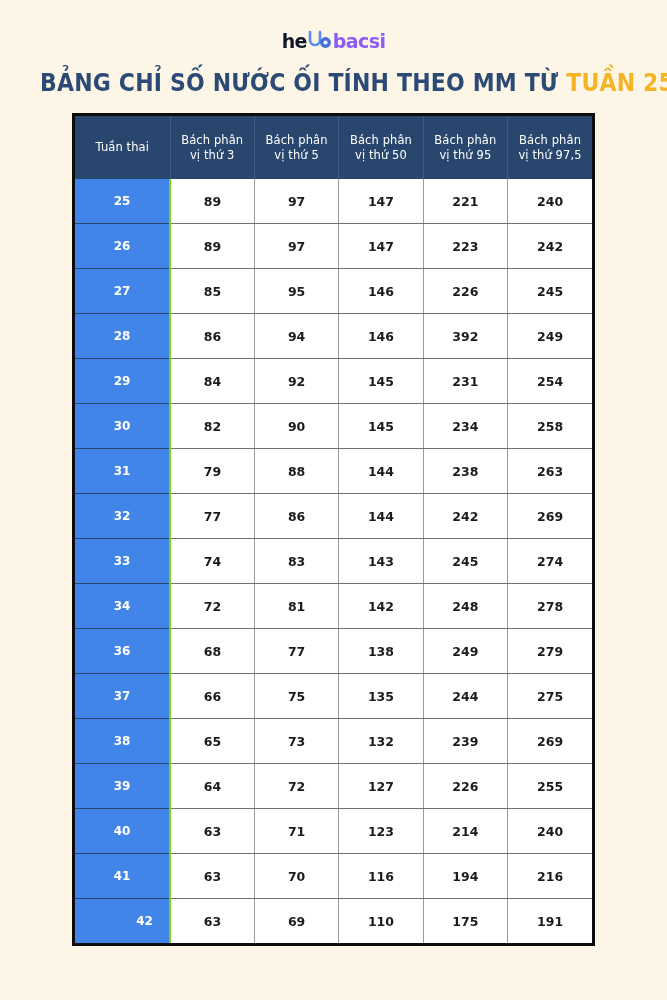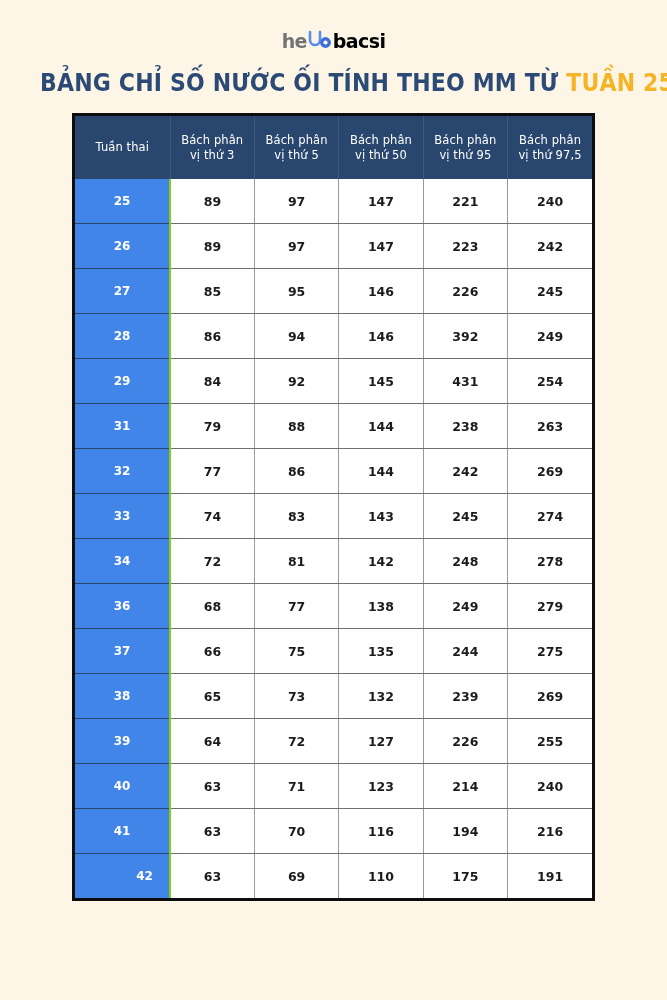--- a/index.html
+++ b/index.html
@@ -34,30 +34,30 @@
     display: inline-block;
     font-family: "DejaVu Sans", sans-serif;
     font-size: 19px;
     font-weight: bold;
     letter-spacing: -0.6px;
     color: #4a7fe8;
     line-height: 22px;
     position: relative;
     white-space: nowrap;
   }
-  .logo .seg-a { color: #737373; }
+  .logo .seg-a { color: #0f172a; }
   .logo .steth {
     display: inline-block;
     position: relative;
     width: 26px;
     height: 22px;
     vertical-align: top;
   }
   .logo .steth svg { position: absolute; left: 0; top: 0; }
-  .logo .seg-b { color: #000000; }
+  .logo .seg-b { color: #8b5cf6; }
 
   
   .title {
     margin: 12px 0 0 0;
     text-align: center;
     font-family: "DejaVu Sans", sans-serif;
     font-weight: bold;
     font-size: 25px;
     line-height: 30px;
     letter-spacing: 0.2px;
@@ -211,22 +211,30 @@
             <td>94</td>
             <td>146</td>
             <td>392</td>
             <td>249</td>
           </tr>
           <tr>
             <td class="week">29</td>
             <td>84</td>
             <td>92</td>
             <td>145</td>
-            <td>431</td>
+            <td>231</td>
             <td>254</td>
+          </tr>
+          <tr>
+            <td class="week">30</td>
+            <td>82</td>
+            <td>90</td>
+            <td>145</td>
+            <td>234</td>
+            <td>258</td>
           </tr>
           <tr>
             <td class="week">31</td>
             <td>79</td>
             <td>88</td>
             <td>144</td>
             <td>238</td>
             <td>263</td>
           </tr>
           <tr>

